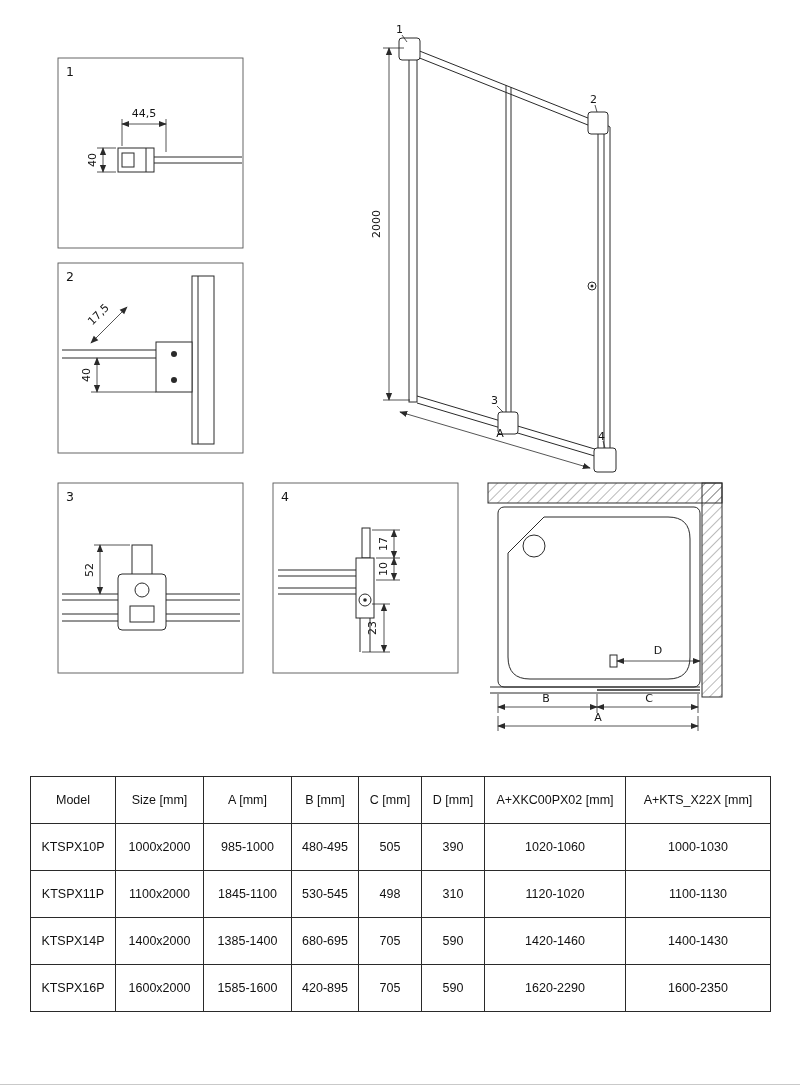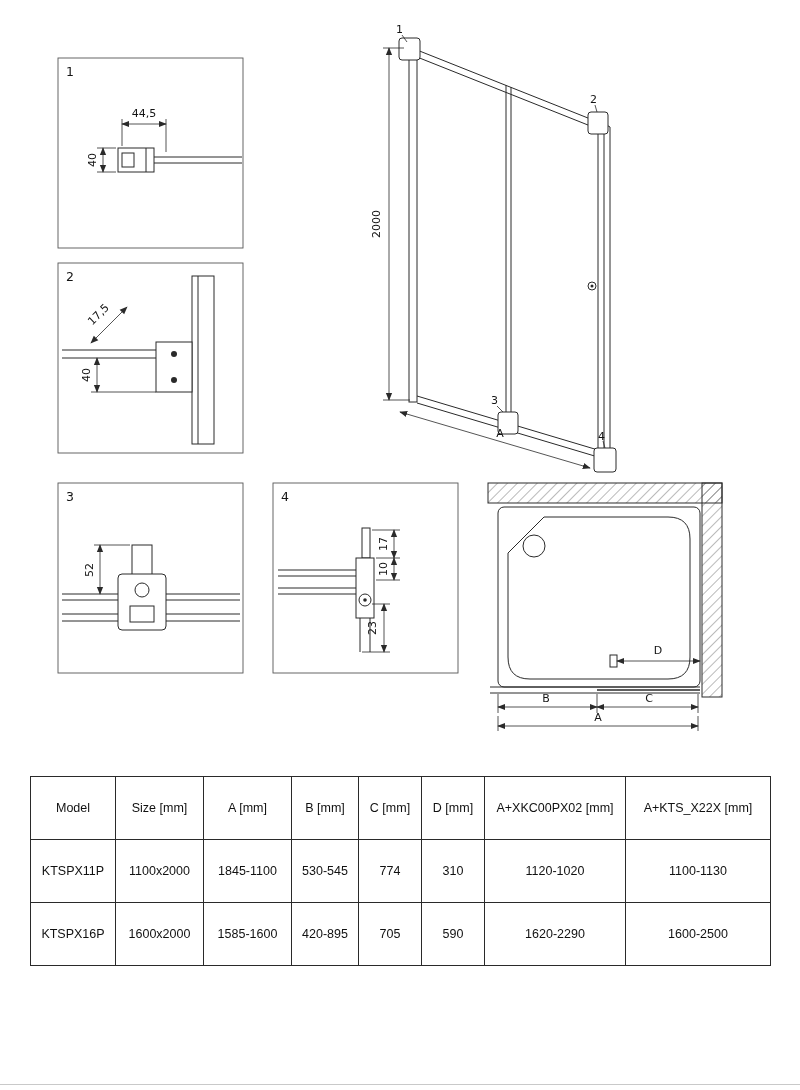--- a/index.html
+++ b/index.html
@@ -10,21 +10,21 @@
   svg text.lbl{font-size:12.5px;}
   .ln{stroke:#2a2a2a;stroke-width:1;fill:none;}
   .th2{stroke:#2a2a2a;stroke-width:1.6;fill:none;}
   .fr{stroke:#565656;stroke-width:0.9;fill:none;}
   .dim{stroke:#2a2a2a;stroke-width:0.8;fill:none;}
   .fw{fill:#ffffff;stroke:#2a2a2a;stroke-width:1;}
   .fd{fill:#2a2a2a;stroke:none;}
   .spec-table{position:absolute;left:30px;top:776px;width:740px;border-collapse:collapse;
               table-layout:fixed;font-size:12.5px;color:#111;}
   .spec-table th,.spec-table td{border:1px solid #2a2a2a;text-align:center;vertical-align:middle;
-              height:38px;padding:12px 3px;font-weight:normal;overflow:hidden;white-space:nowrap;}
+              height:38px;padding:4px 3px;font-weight:normal;overflow:hidden;white-space:nowrap;}
   .footer-line{position:absolute;left:0;top:1084px;width:800px;height:1px;background:#c9c9c9;}
 </style>
 </head>
 <body>
 
 <div class="sheet">
 
 <svg width="800" height="760" viewBox="0 0 800 760">
   <defs>
     <marker id="arr" viewBox="0 0 10 10" refX="9" refY="5" markerWidth="10" markerHeight="10" orient="auto-start-reverse">
@@ -231,37 +231,57 @@
       <th>A [mm]</th>
       <th>B [mm]</th>
       <th>C [mm]</th>
       <th>D [mm]</th>
       <th>A+XKC00PX02 [mm]</th>
       <th>A+KTS_X22X [mm]</th>
     </tr>
   </thead>
   <tbody>
     <tr>
+      <td>KTSPX10P</td>
+      <td>1000x2000</td>
+      <td>985-1000</td>
+      <td>480-495</td>
+      <td>505</td>
+      <td>390</td>
+      <td>1020-1060</td>
+      <td>1000-1030</td>
+    </tr>
+    <tr>
       <td>KTSPX11P</td>
       <td>1100x2000</td>
       <td>1845-1100</td>
       <td>530-545</td>
-      <td>774</td>
+      <td>498</td>
       <td>310</td>
       <td>1120-1020</td>
       <td>1100-1130</td>
+    </tr>
+    <tr>
+      <td>KTSPX14P</td>
+      <td>1400x2000</td>
+      <td>1385-1400</td>
+      <td>680-695</td>
+      <td>705</td>
+      <td>590</td>
+      <td>1420-1460</td>
+      <td>1400-1430</td>
     </tr>
     <tr>
       <td>KTSPX16P</td>
       <td>1600x2000</td>
       <td>1585-1600</td>
       <td>420-895</td>
       <td>705</td>
       <td>590</td>
       <td>1620-2290</td>
-      <td>1600-2500</td>
+      <td>1600-2350</td>
     </tr>
   </tbody>
 </table>
 
 <div class="footer-line"></div>
 
 </div>
 
 </body></html>

